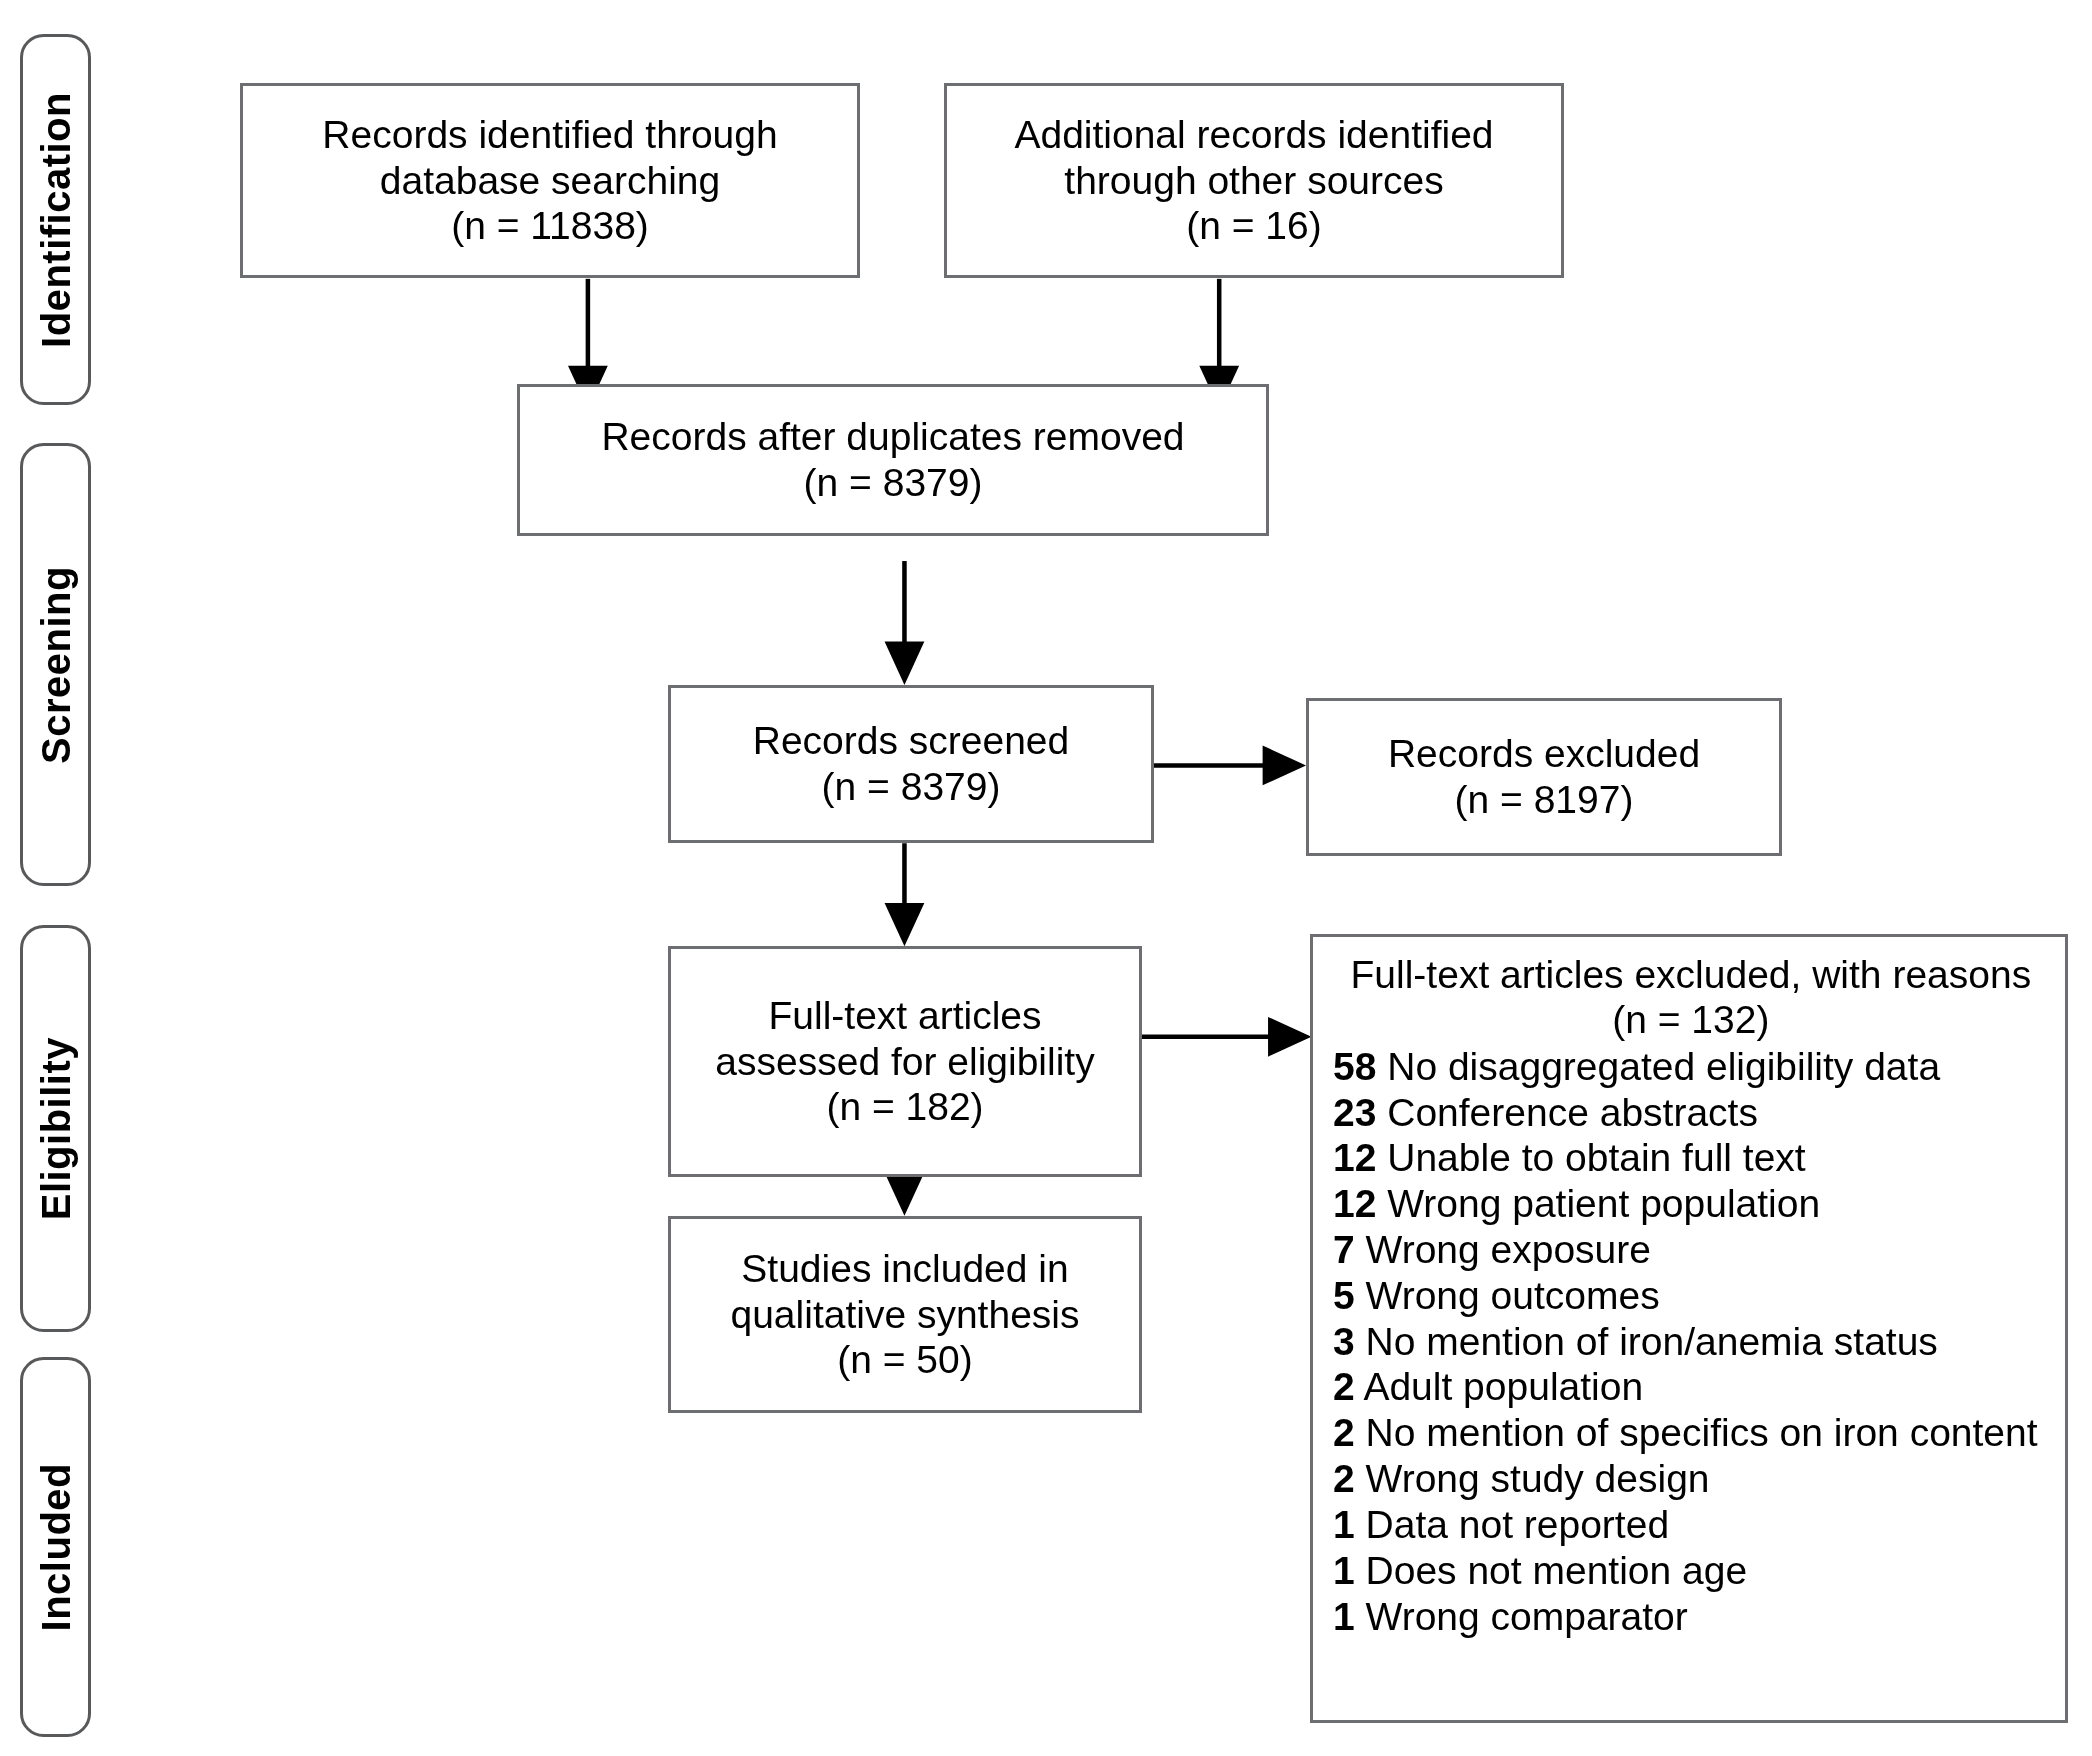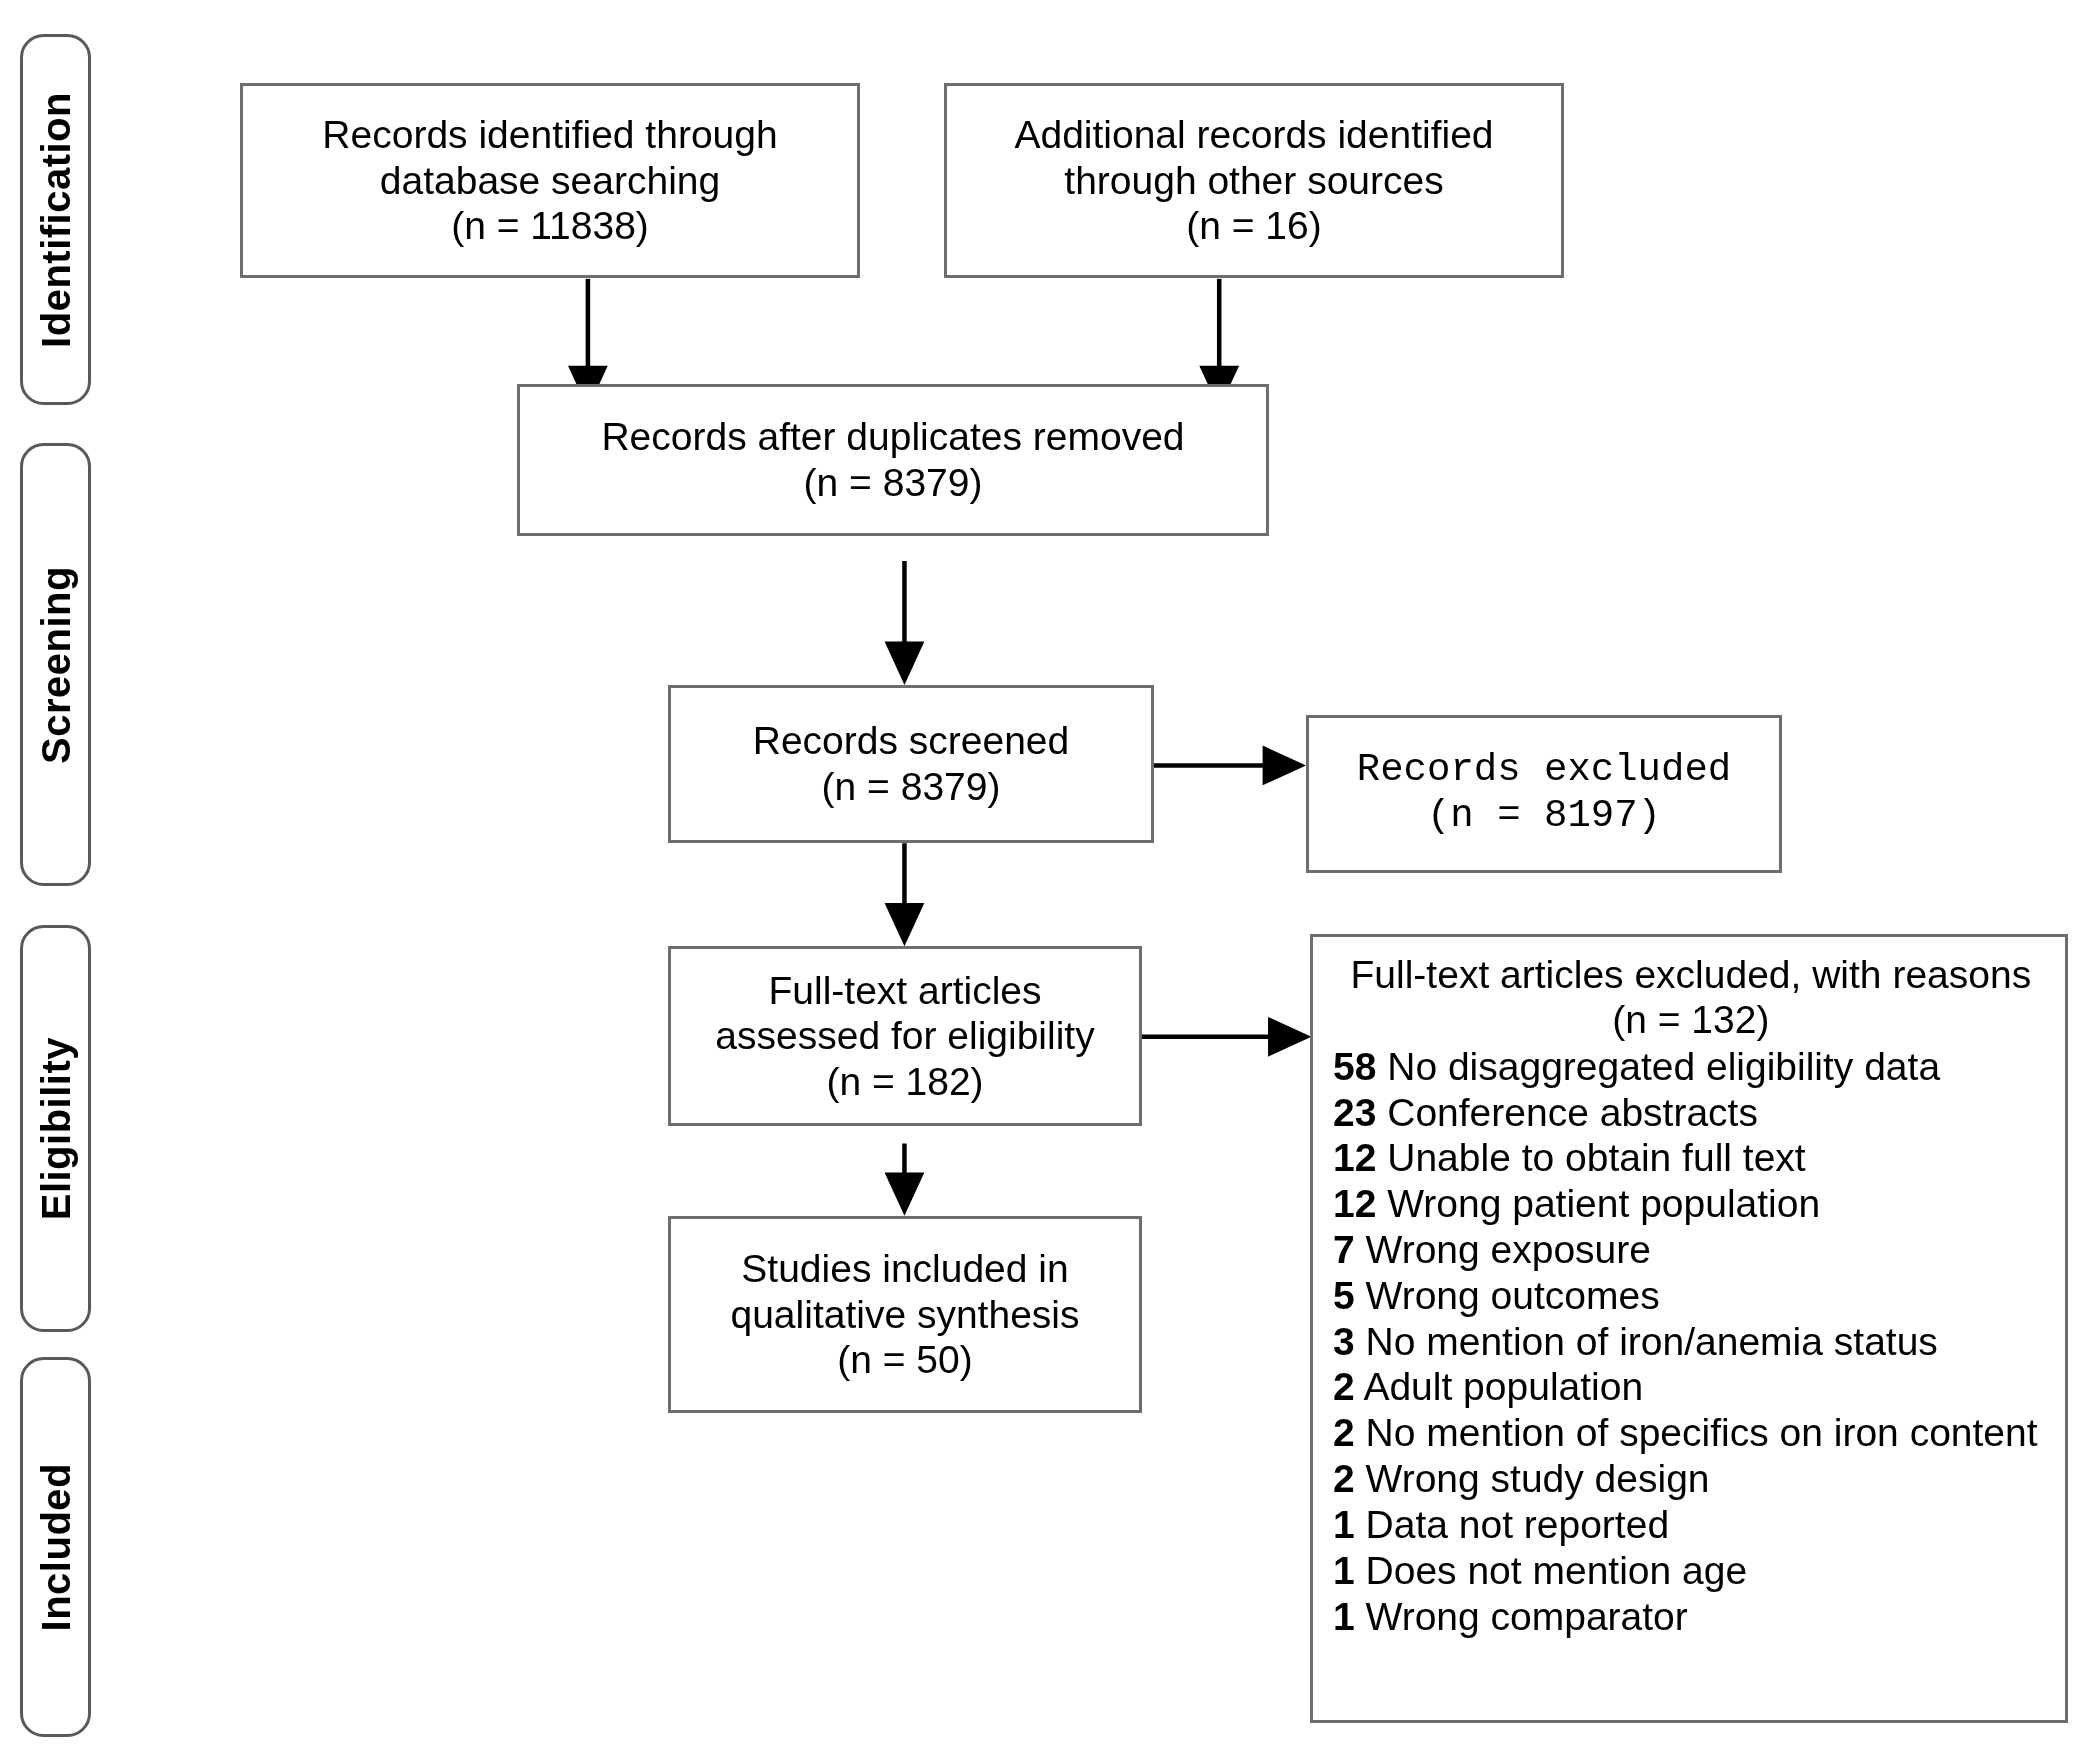--- a/index.html
+++ b/index.html
@@ -179,26 +179,26 @@
   <div class="flow-box" style="left:517px; top:384px; width:752px; height:152px;">
     <span class="box-text">Records after duplicates removed
 (n =  8379)</span>
   </div>
 
   <div class="flow-box" style="left:668px; top:685px; width:486px; height:158px;">
     <span class="box-text">Records screened
 (n = 8379)</span>
   </div>
 
-  <div class="flow-box" style="left:1306px; top:715px; width:476px; height:158px;font-family:Liberation Mono, monospace;">
+  <div class="flow-box" style="left:1306px; top:698px; width:476px; height:158px;">
     <span class="box-text">Records excluded
 (n = 8197)</span>
   </div>
 
-  <div class="flow-box" style="left:668px; top:946px; width:474px; height:180px;">
+  <div class="flow-box" style="left:668px; top:946px; width:474px; height:231px;">
     <span class="box-text">Full-text articles
 assessed for eligibility
 (n = 182)</span>
   </div>
 
   <div class="flow-box" style="left:668px; top:1216px; width:474px; height:197px;">
     <span class="box-text">Studies included in
 qualitative synthesis
 (n = 50)</span>
   </div>

